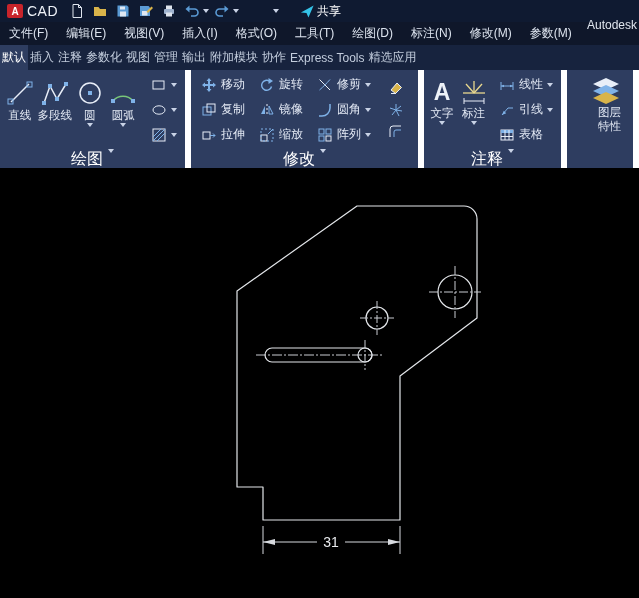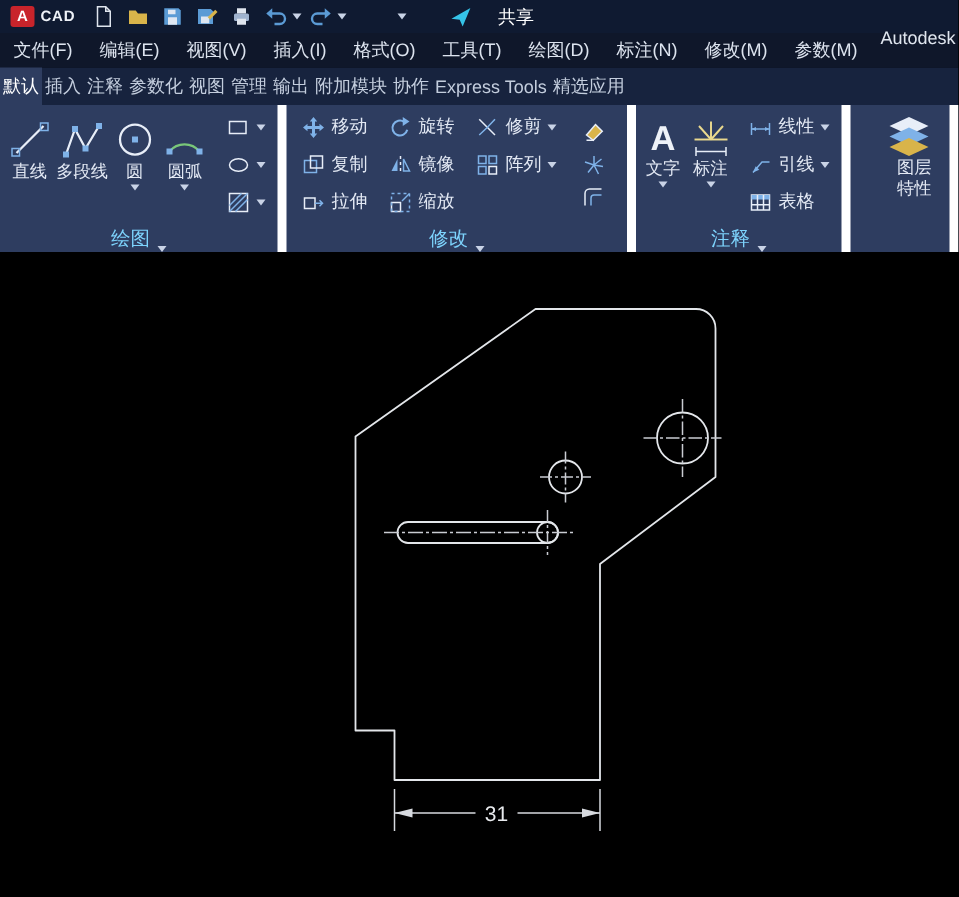--- a/index.html
+++ b/index.html
@@ -1,39 +1,39 @@
 <!DOCTYPE html>
 <html><head>
 <meta charset="utf-8">
 <style>
   *{margin:0;padding:0;box-sizing:border-box}
   html,body{width:639px;height:598px;overflow:hidden;background:#000;font-family:"Liberation Sans",sans-serif}
   
   .titlebar{height:22px;background:#0f1a31;display:flex;align-items:center;position:relative;color:#e6eaf2}
   .logo{display:flex;align-items:center;gap:4px;padding:0 7px;height:100%}
   .logo-a{background:#c8242b;color:#fff;font-weight:bold;width:16px;height:14px;display:flex;align-items:center;justify-content:center;font-size:10px;border-radius:2px}
-  .logo-cad{font-weight:bold;font-size:10px;letter-spacing:.5px;color:#eef2f8}
+  .logo-cad{font-weight:normal;font-size:14px;letter-spacing:.5px;color:#eef2f8}
   .qat{display:flex;align-items:center;gap:3px;margin-left:2px}
   .qbtn{width:20px;height:18px;display:flex;align-items:center;justify-content:center;border-radius:2px}
   .qgrp{display:flex;align-items:center;gap:1px}
   .crt{width:0;height:0;border-left:3px solid transparent;border-right:3px solid transparent;border-top:4px solid #c9d3e6;display:inline-block}
-  .share{display:flex;align-items:center;gap:17px;position:absolute;left:300px;top:0;height:22px;font-size:12px;color:#fff}
+  .share{display:flex;align-items:center;gap:2px;position:absolute;left:300px;top:0;height:22px;font-size:12px;color:#fff}
   .brand{position:absolute;right:2px;top:18px;font-size:12px;color:#dfe5ee;white-space:nowrap}
   
   .menubar{height:23px;background:#0f172a;display:flex;align-items:center;color:#dde4ef;font-size:12px}
   .menu-item{padding:0 9px;height:100%;display:flex;align-items:center;cursor:default}
   
   .tabs{height:25px;background:#17233e;display:flex;align-items:stretch;color:#c3cddd;font-size:12px}
   .tab{padding:0 2px;display:flex;align-items:center}
   .tab.active{background:#2e3d60;color:#fff}
   
   .ribbon{height:98px;background:#2e3d60;display:flex}
   .panel{display:flex;flex-direction:column;border-right:6px solid #ffffff}
   .pbody{height:79px;display:flex;align-items:center;padding:2px 4px;gap:2px}
-  .pfoot{height:19px;display:flex;align-items:flex-end;justify-content:center;gap:5px;color:#7dd3fc;font-size:13px}
+  .pfoot{height:19px;display:flex;align-items:flex-start;justify-content:center;gap:5px;color:#ffffff;font-size:16px}
   .p-draw{width:191px}.p-mod{width:233px}.p-ann{width:143px}.p-lay{flex:1;overflow:hidden}
   .bigbtn{width:45px;height:74px;display:flex;flex-direction:column;align-items:center;gap:1px;color:#e3e9f4;font-size:11.5px;padding-top:5px;border-radius:2px}
   .bigbtn .lbl{line-height:13px;white-space:nowrap}
   .sbtn{display:flex;align-items:center;gap:4px;color:#e3e9f4;font-size:12px;height:25px;padding:0 4px;border-radius:2px;white-space:nowrap}
   .scol{display:flex;flex-direction:column;}
   .mgrid{display:grid;grid-auto-flow:column;grid-template-rows:repeat(3,25px);align-content:center;column-gap:6px;margin-left:2px}
   .mstrip{display:flex;flex-direction:column;justify-content:center;gap:2px;margin-left:8px}
   .mstrip .qbtn{width:22px;height:20px}
   .text-a{font-size:23px;font-weight:bold;color:#eef2f8;line-height:28px}
   .lay-btn{width:50px;height:74px;display:flex;flex-direction:column;align-items:flex-end;padding-top:4px;color:#e3e9f4;font-size:11.5px;line-height:14px}
@@ -255,20 +255,27 @@
         <div class="sbtn">
           <svg width="16" height="16" viewBox="0 0 16 16">
               <path d="M2.5 2.5 L13 13" stroke="#e8eef8"></path>
               <path d="M13 2.5 C9 7 7 9 2.5 13" stroke="#7fb2e8" fill="none"></path>
             </svg>
           <span>修剪</span>
           <span class="crt"></span>
         </div>
         <div class="sbtn">
           <svg width="16" height="16" viewBox="0 0 16 16">
+              <path d="M2 14 H5 A8 8 0 0 0 13 6 V2" fill="none" stroke="#7fb2e8" stroke-width="1.5"></path>
+            </svg>
+          <span>圆角</span>
+          <span class="crt"></span>
+        </div>
+        <div class="sbtn">
+          <svg width="16" height="16" viewBox="0 0 16 16">
               <rect x="2" y="2" width="5" height="5" fill="none" stroke="#7fb2e8"></rect>
               <rect x="9" y="2" width="5" height="5" fill="none" stroke="#7fb2e8"></rect>
               <rect x="2" y="9" width="5" height="5" fill="none" stroke="#7fb2e8"></rect>
               <rect x="9" y="9" width="5" height="5" fill="none" stroke="#e8eef8"></rect>
             </svg>
           <span>阵列</span>
           <span class="crt"></span>
         </div>
       </div>
       <div class="mstrip">

